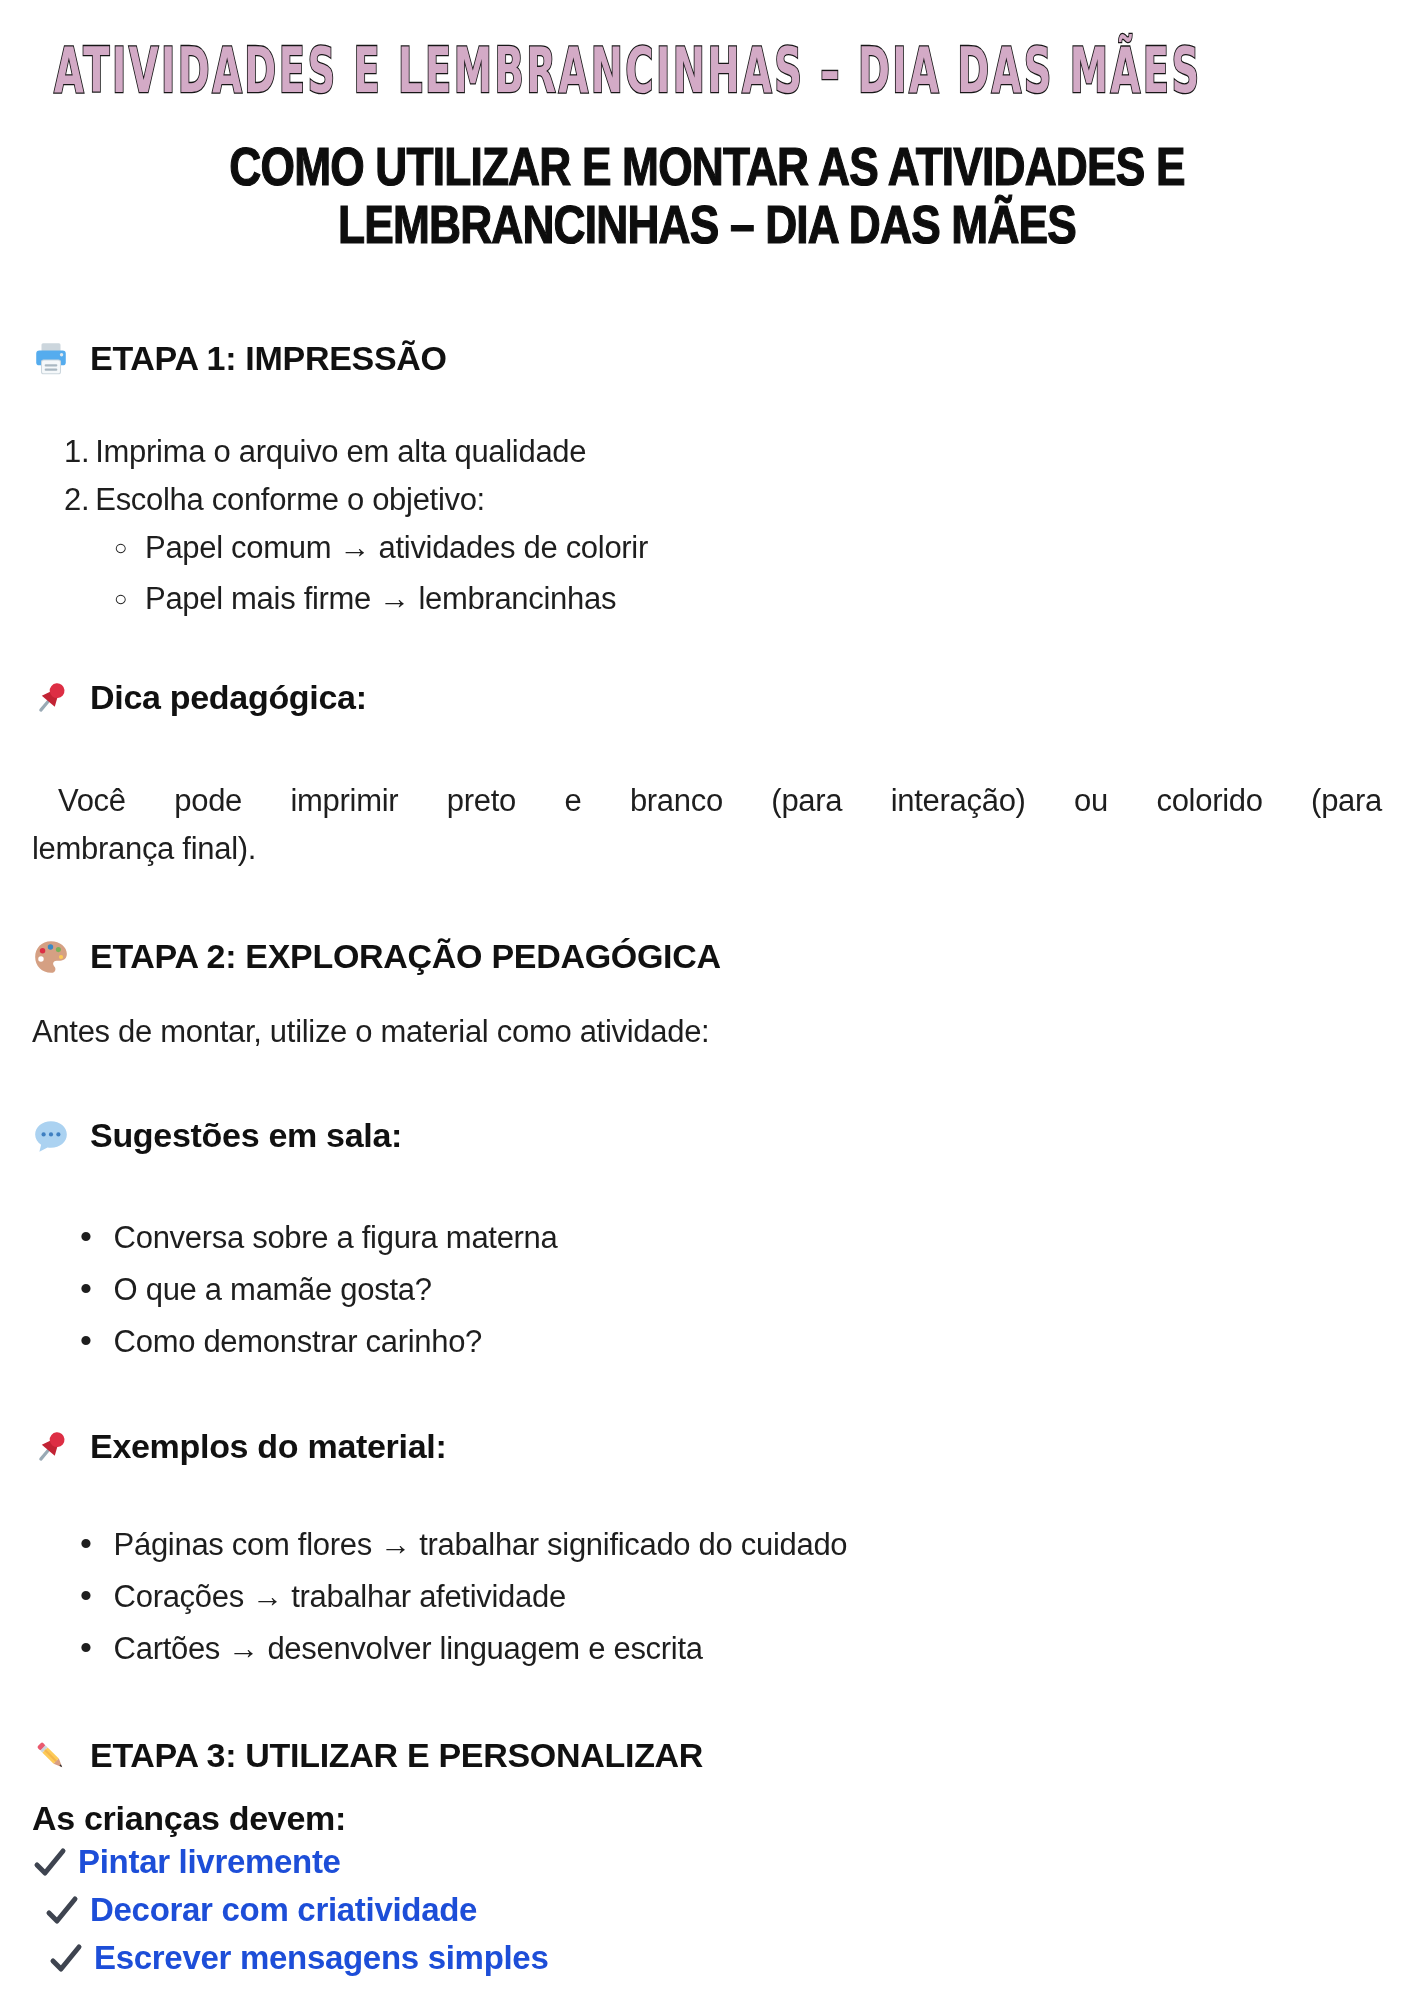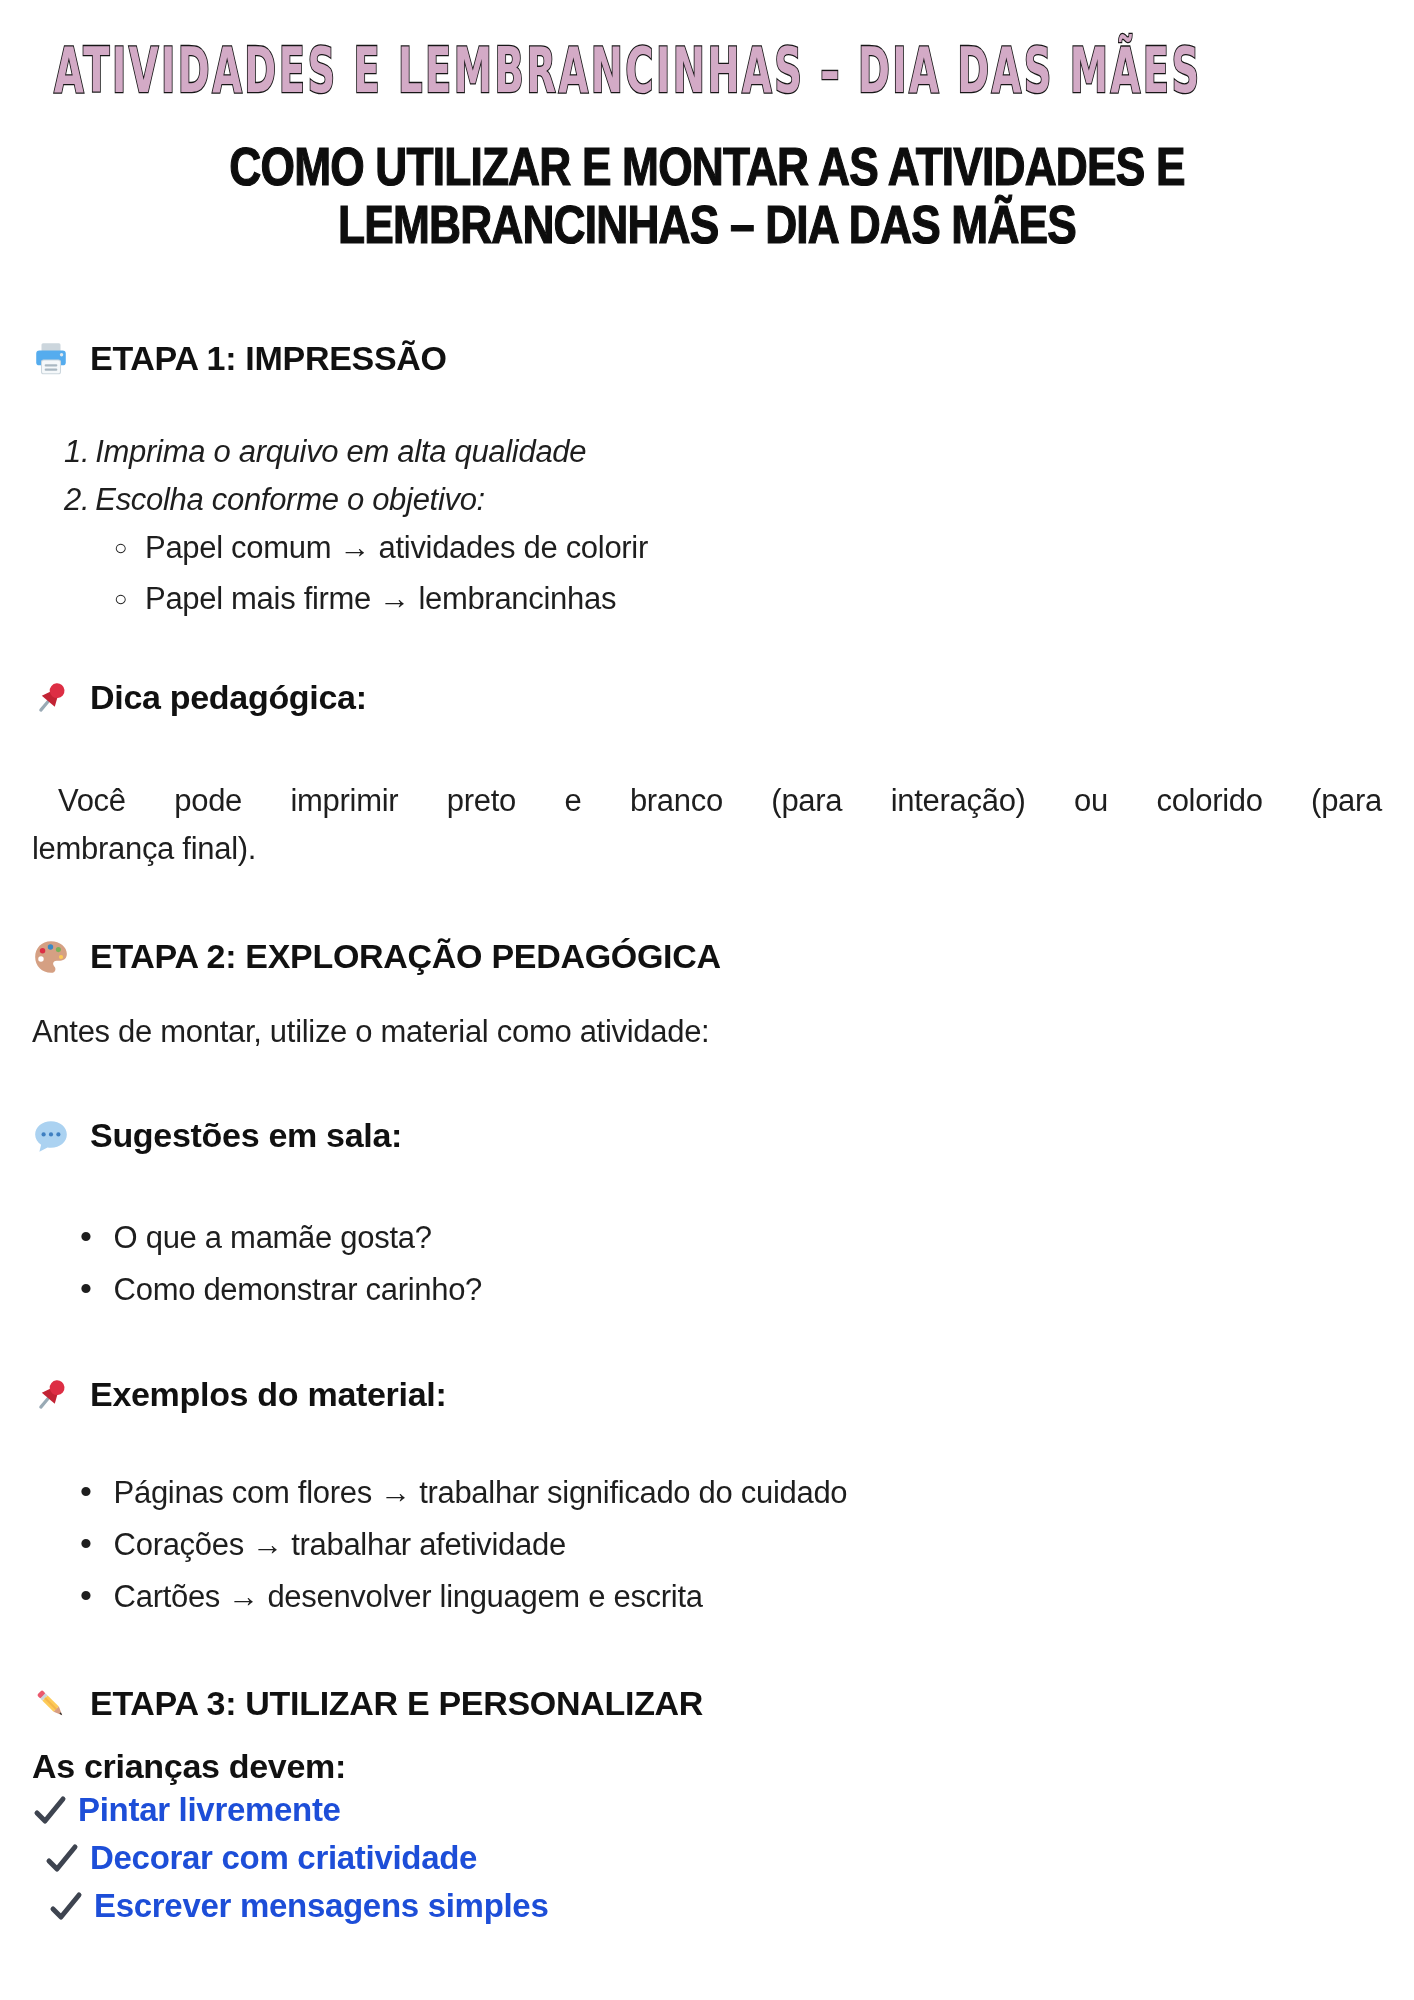--- a/index.html
+++ b/index.html
@@ -31,21 +31,21 @@
   #sugestoes-head{margin-top:60px;}
   #exemplos-head{margin-top:60px;}
   #etapa3-head{margin-top:62px;}
   #criancas{margin-top:24px;font-weight:700;color:#111;}
 
   
   .body-text{font-size:31px;letter-spacing:-0.3px;line-height:48px;color:#1e1e1e;}
 
   
   ol.num-list{margin:50px 0 0 0;padding:0 0 0 32px;list-style:none;counter-reset:li;}
-  ol.num-list>li{counter-increment:li;line-height:48px;font-style:italic;}
+  ol.num-list>li{counter-increment:li;line-height:48px;}
   ol.num-list>li::before{content:counter(li) ".";margin-right:6px;}
   ul.circle-list{margin:0;padding:0 0 0 82px;list-style:none;}
   ul.circle-list>li{line-height:48px;}
   ul.circle-list>li::before{content:"○";font-size:22px;margin-right:18px;position:relative;top:-3px;}
 
   
   ul.disc-list{margin:0;padding:0 0 0 48px;list-style:none;}
   ul.disc-list>li{line-height:50px;}
   ul.disc-list>li::before{content:"•";font-size:34px;margin-right:22px;}
   #sugestoes-list{margin-top:56px;}
@@ -131,20 +131,21 @@
     <svg class="emoji" viewBox="0 0 36 36">
       <path d="M18 4 C9.7 4 3 9.6 3 16.5 c0 4 2.2 7.5 5.6 9.8 L7 33 l7.7-4.2 c1.1.2 2.2.3 3.3.3 8.3 0 15-5.6 15-12.6 S26.3 4 18 4z" fill="#abd2f1"></path>
       <circle cx="11" cy="16.5" r="2" fill="#3e7fc1"></circle>
       <circle cx="18" cy="16.5" r="2" fill="#3e7fc1"></circle>
       <circle cx="25" cy="16.5" r="2" fill="#3e7fc1"></circle>
     </svg>
     <span>Sugestões em sala:</span>
   </div>
 
   <ul class="disc-list body-text" id="sugestoes-list">
+    <li><span>Conversa sobre a figura materna</span></li>
     <li><span>O que a mamãe gosta?</span></li>
     <li><span>Como demonstrar carinho?</span></li>
   </ul>
 
   <div class="sec-head" id="exemplos-head">
     <svg class="emoji" viewBox="0 0 36 36">
       <g transform="rotate(40 18 18)">
         <path d="M18 22 L18 33" stroke="#99aab5" stroke-width="3" stroke-linecap="round"></path>
         <path d="M14 13 h8 l4 9 h-16 z" fill="#c22334"></path>
         <circle cx="18" cy="9" r="7" fill="#dd2e44"></circle>

